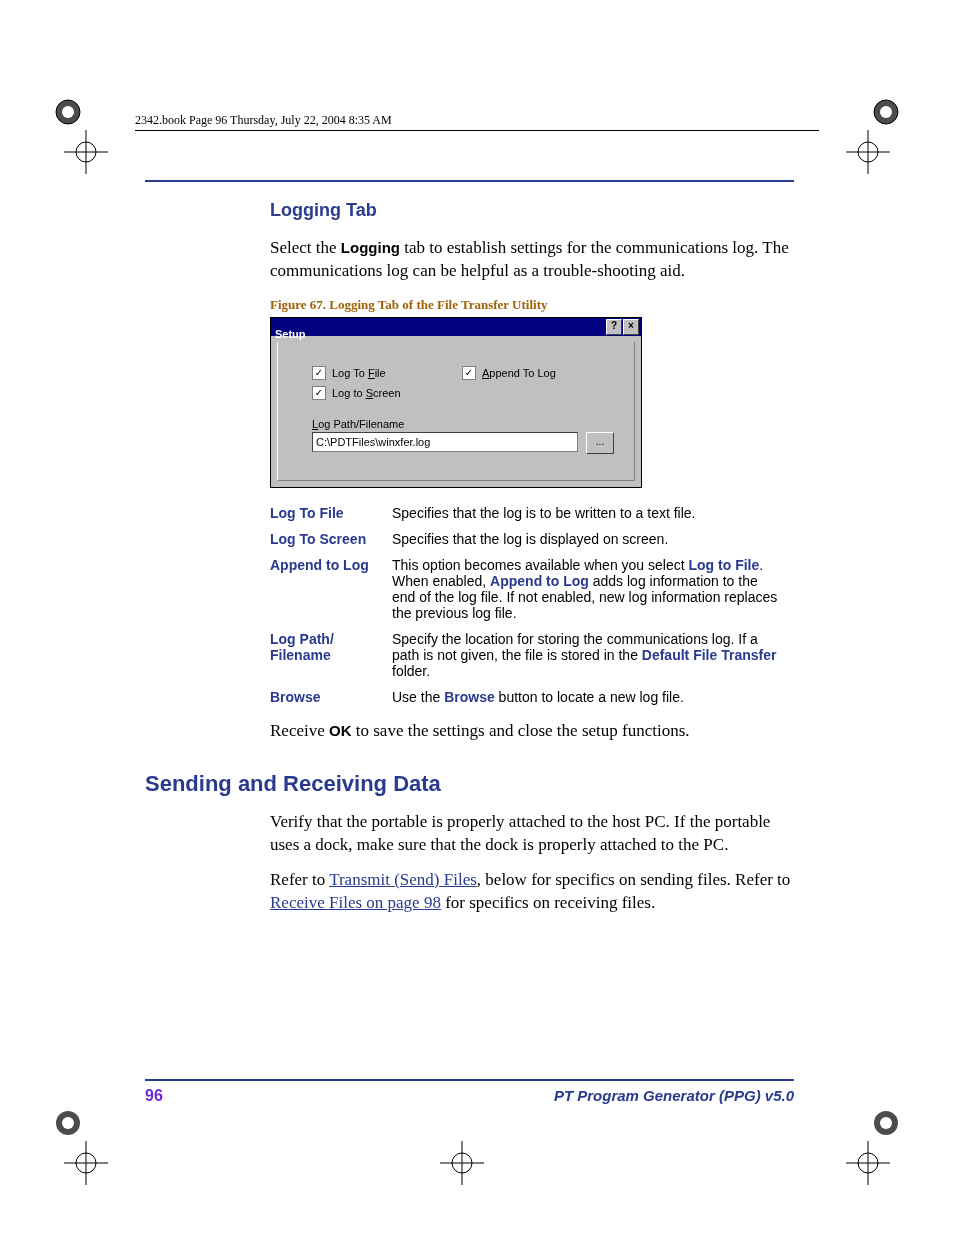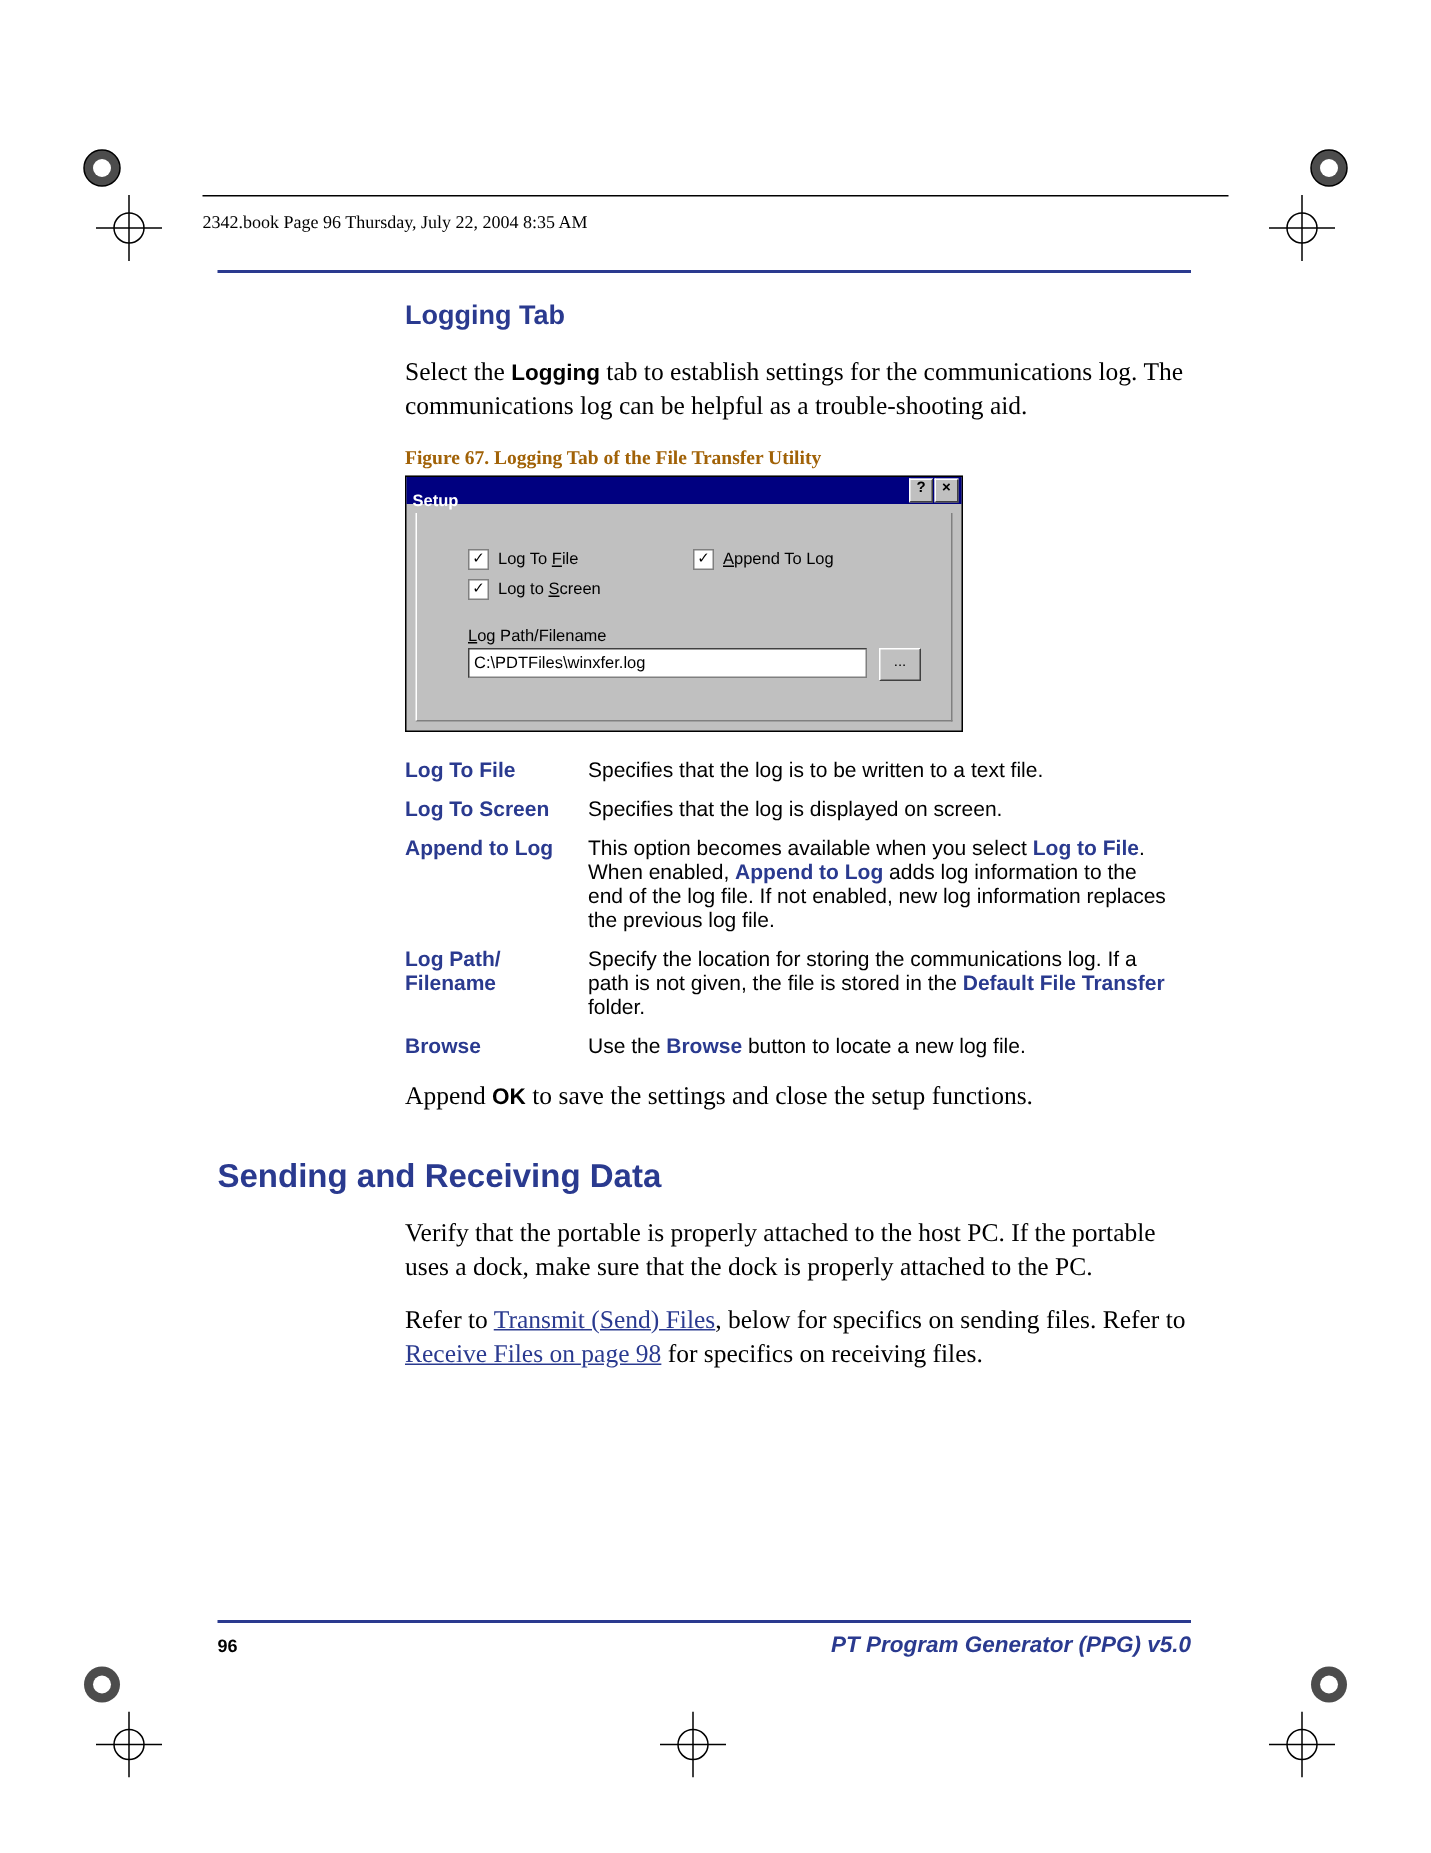--- a/index.html
+++ b/index.html
@@ -17,21 +17,20 @@
     width: 44px;
     height: 44px;
   }
   .header-line {
     position: absolute;
     left: 135px;
     top: 113px;
     font-size: 12px;
     font-family: "Times New Roman", serif;
     color: #000;
-    margin-top: 28px;
   }
   .thin-rule {
     position: absolute;
     left: 135px;
     right: 135px;
     top: 130px;
     border-top: 1px solid #000;
   }
   .content {
     position: absolute;
@@ -228,24 +227,24 @@
     left: 145px;
     right: 160px;
     bottom: 130px;
     border-top: 2px solid #2a3a8f;
     padding-top: 6px;
     display: flex;
     justify-content: space-between;
     align-items: baseline;
   }
   .page-num {
-    color: #000000;
+    color: #6d28d9;
     font-family: Verdana, Arial, sans-serif;
     font-weight: bold;
-    font-size: 12px;
+    font-size: 16px;
   }
   .footer-title {
     color: #2a3a8f;
     font-family: Verdana, Arial, sans-serif;
     font-weight: bold;
     font-style: italic;
     font-size: 15px;
   }
   .underline { text-decoration: underline; }
 </style>
@@ -366,21 +365,21 @@
           <td class="desc">Specify the location for storing the communications log. If a path is not given, the file is stored in the <span class="bold-blue">Default File Transfer</span> folder.</td>
         </tr>
         <tr>
           <td class="term">Browse</td>
           <td class="desc">Use the <span class="bold-blue">Browse</span> button to locate a new log file.</td>
         </tr>
       </tbody>
   </table>
 
   <p class="body" style="margin-top:10px;">
-    <span>Append </span><span class="bold-sans">OK</span><span> to save the settings and close the setup functions.</span>
+    <span>Receive </span><span class="bold-sans">OK</span><span> to save the settings and close the setup functions.</span>
   </p>
 
   <h2 class="section">Sending and Receiving Data</h2>
 
   <p class="body">Verify that the portable is properly attached to the host PC. If the portable uses a dock, make sure that the dock is properly attached to the PC.</p>
 
   <p class="body">
     <span>Refer to </span><a class="xref" href="#">Transmit (Send) Files</a><span>, below for specifics on sending files. Refer to </span><a class="xref" href="#">Receive Files on page 98</a><span> for specifics on receiving files.</span>
   </p>
 

